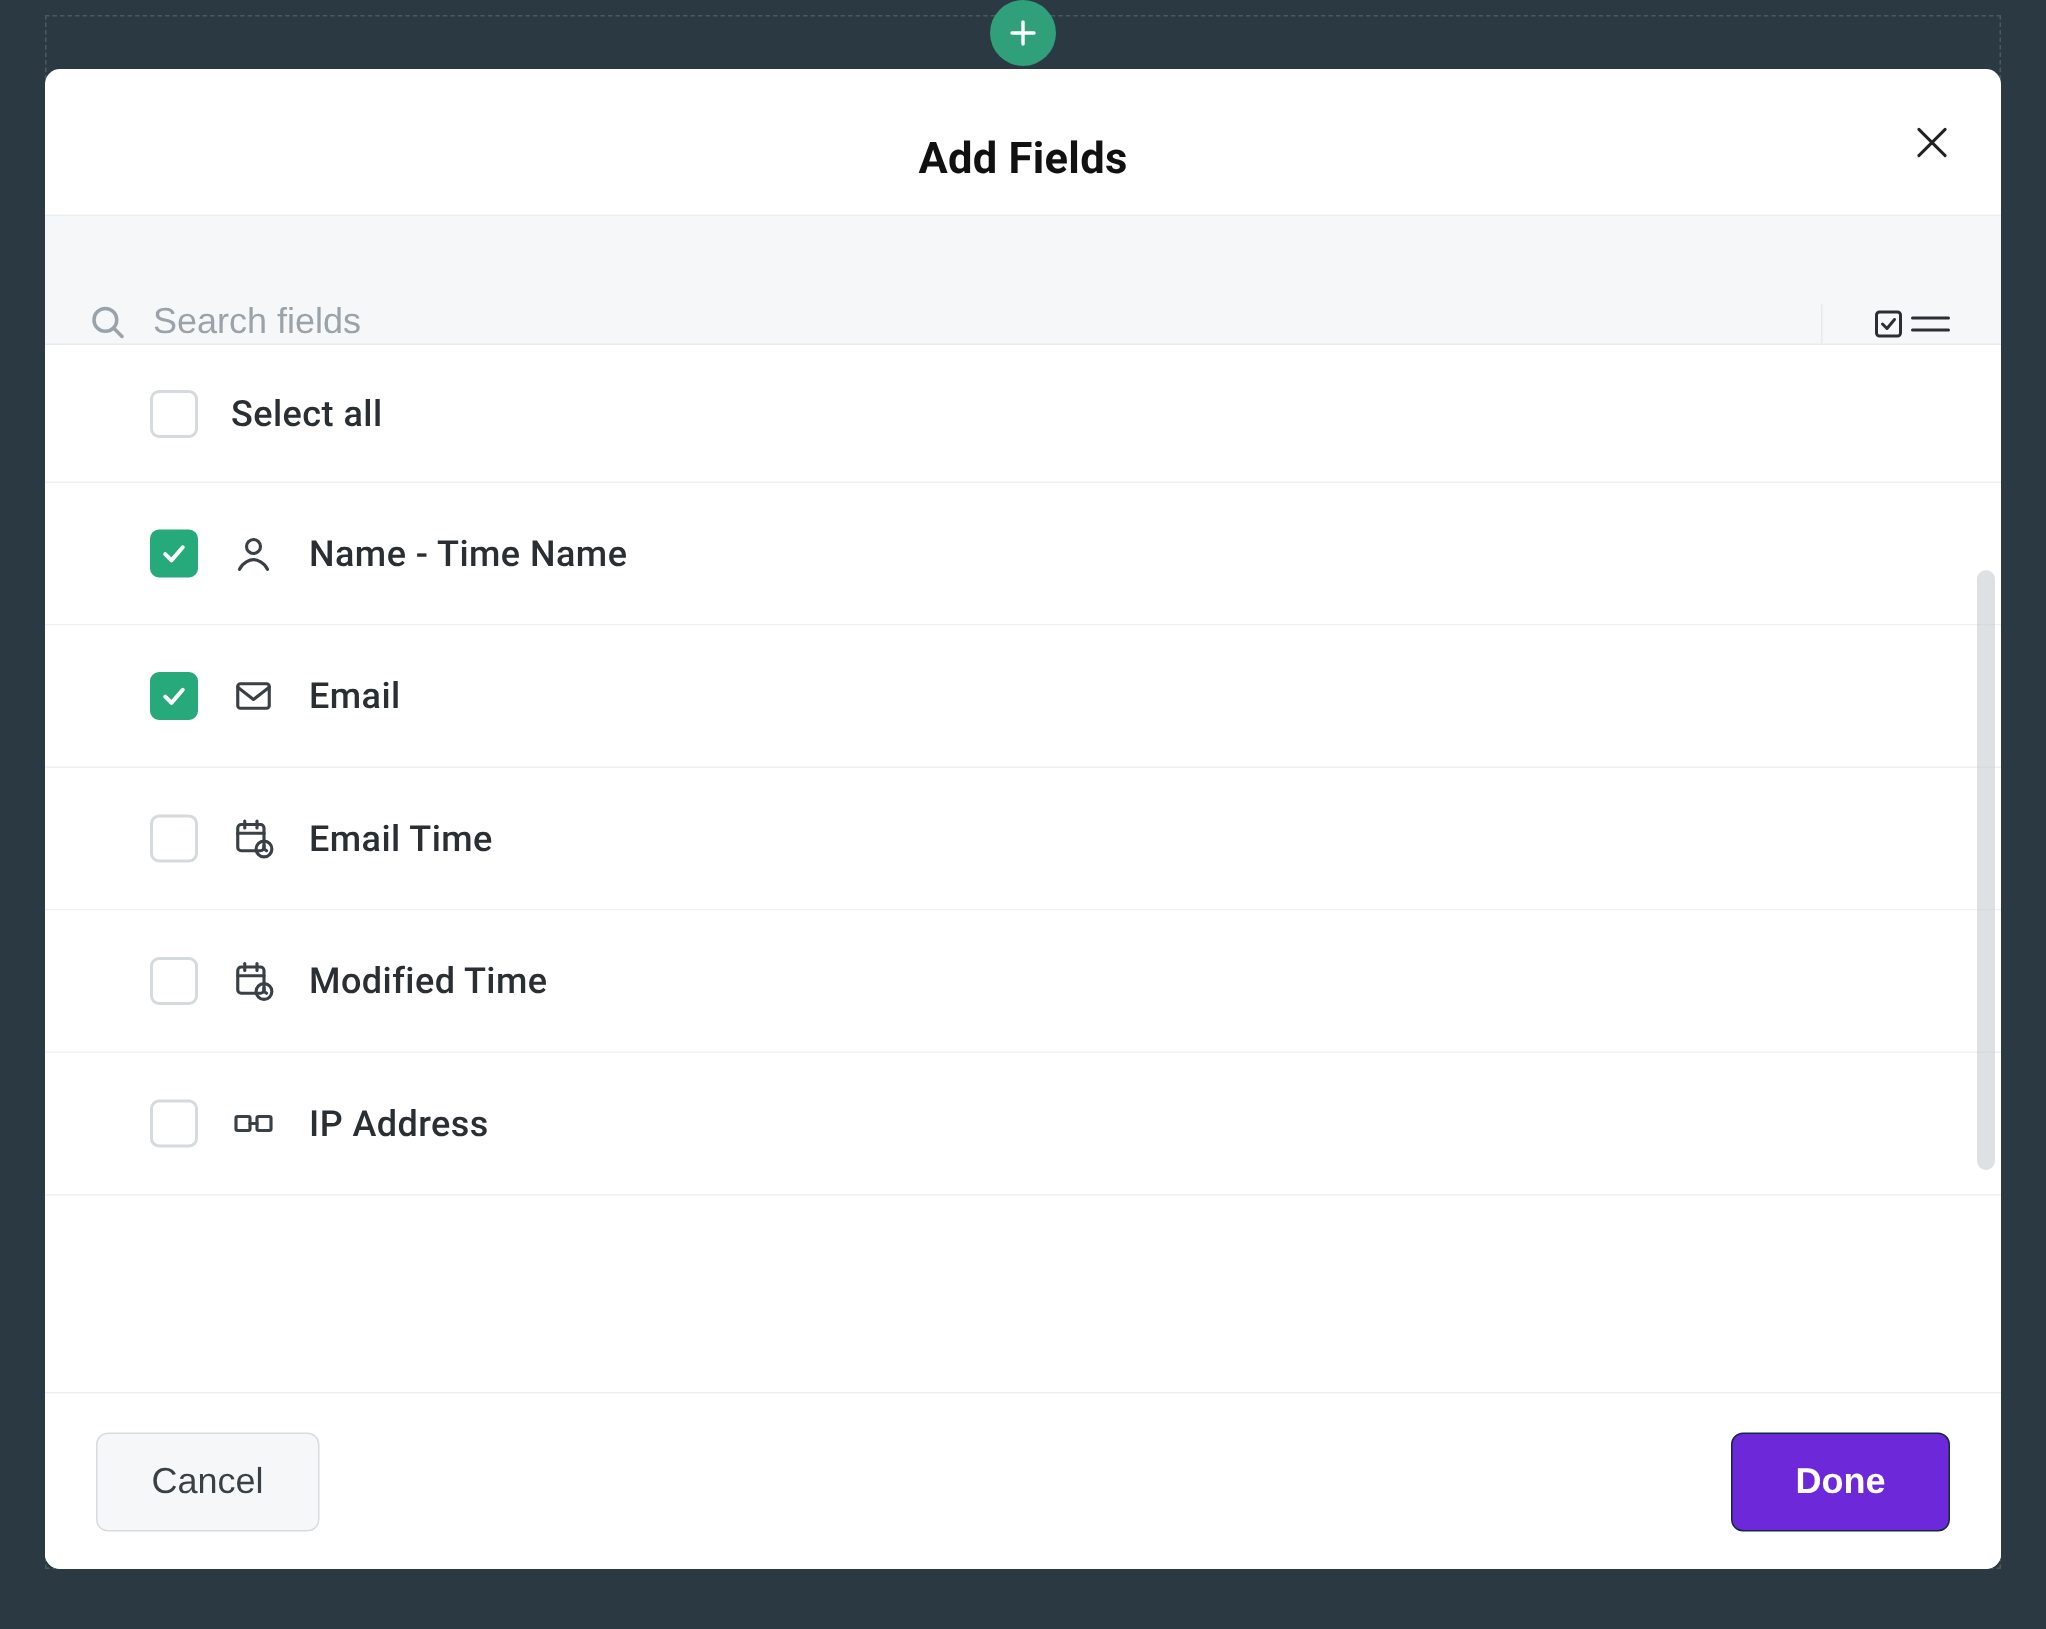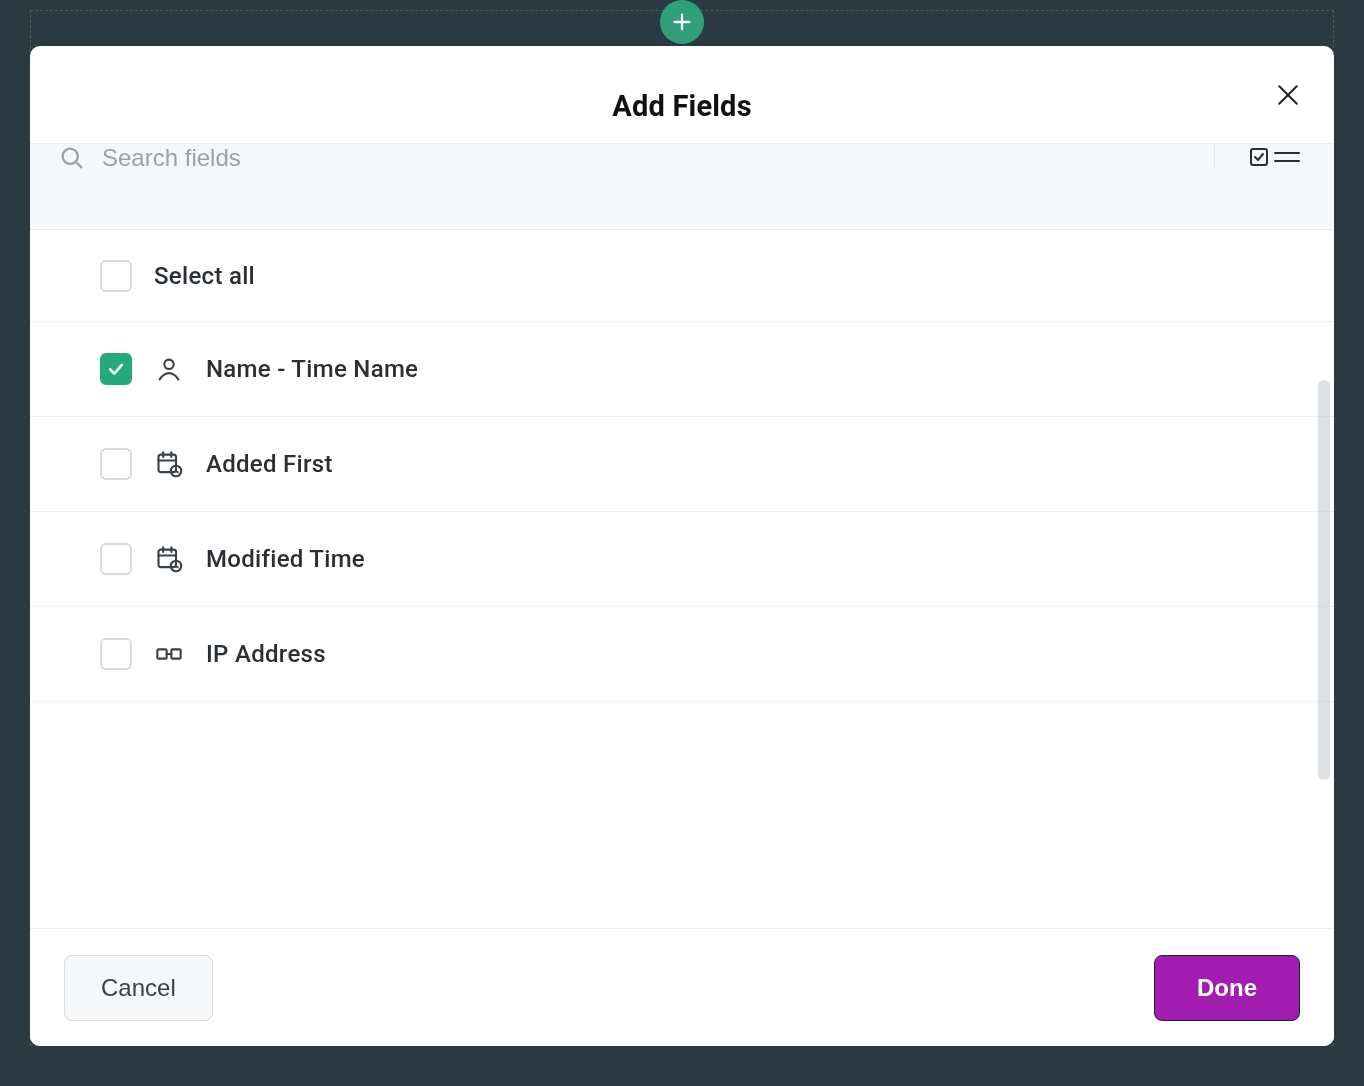--- a/index.html
+++ b/index.html
@@ -79,21 +79,21 @@
       background: transparent;
       border: none;
     }
 
     
     .search-row {
       height: 86px;
       background: #f6f7f9;
       border-bottom: 1px solid #e7e9ec;
       display: flex;
-      align-items: flex-start;
+      align-items: flex-end;
     }
     .search-wrap {
       flex: 1;
       display: flex;
       align-items: center;
       padding: 0 28px;
       gap: 16px;
     }
     .search-input {
       flex: 1;
@@ -198,21 +198,21 @@
       border-radius: 8px;
       padding: 18px 36px;
       cursor: pointer;
     }
     .btn-secondary {
       background: #f6f7f9;
       border: 1px solid #d8dcdf;
       color: #3a4146;
     }
     .btn-primary {
-      background: #a21caf;
+      background: #6d28d9;
       border: 1px solid #132a3e;
       color: #fff;
       font-weight: 600;
       padding: 18px 42px;
     }
   </style>
 </head>
 <body>
 
 <div class="bg-dashed"></div>
@@ -270,32 +270,46 @@
             </span>
             <span class="row-icon">
               <svg width="28" height="28" viewBox="0 0 24 24" fill="none" stroke="#3a4146" stroke-width="1.8" stroke-linecap="round" stroke-linejoin="round">
                 <circle cx="12" cy="8" r="4"></circle>
                 <path d="M4 21c1.8-4 6-5.5 8-5.5s6.2 1.5 8 5.5"></path>
               </svg>
             </span>
             <span class="row-label">Name - Time Name</span>
           </div>
           <div class="row">
+            <span class="checkbox checked">
+              <svg width="20" height="20" viewBox="0 0 24 24" fill="none" stroke="#fff" stroke-width="3.2" stroke-linecap="round" stroke-linejoin="round">
+                <polyline points="5 12.5 10 17.5 19 7"></polyline>
+              </svg>
+            </span>
+            <span class="row-icon">
+              <svg width="28" height="28" viewBox="0 0 24 24" fill="none" stroke="#3a4146" stroke-width="1.8" stroke-linecap="round" stroke-linejoin="round">
+                <rect x="3" y="5" width="18" height="14" rx="1.5"></rect>
+                <path d="M3 7l9 7 9-7"></path>
+              </svg>
+            </span>
+            <span class="row-label">Email</span>
+          </div>
+          <div class="row">
             <span class="checkbox"></span>
             <span class="row-icon">
               <svg width="28" height="28" viewBox="0 0 24 24" fill="none" stroke="#3a4146" stroke-width="1.8" stroke-linecap="round" stroke-linejoin="round">
                 <rect x="3" y="4" width="15" height="15" rx="2"></rect>
                 <line x1="3" y1="9" x2="18" y2="9"></line>
                 <line x1="7" y1="2" x2="7" y2="6"></line>
                 <line x1="14" y1="2" x2="14" y2="6"></line>
                 <circle cx="18" cy="18" r="4.5"></circle>
                 <path d="M18 16v2l1.5 1"></path>
               </svg>
             </span>
-            <span class="row-label">Added First</span>
+            <span class="row-label">Email Time</span>
           </div>
           <div class="row">
             <span class="checkbox"></span>
             <span class="row-icon">
               <svg width="28" height="28" viewBox="0 0 24 24" fill="none" stroke="#3a4146" stroke-width="1.8" stroke-linecap="round" stroke-linejoin="round">
                 <rect x="3" y="4" width="15" height="15" rx="2"></rect>
                 <line x1="3" y1="9" x2="18" y2="9"></line>
                 <line x1="7" y1="2" x2="7" y2="6"></line>
                 <line x1="14" y1="2" x2="14" y2="6"></line>
                 <circle cx="18" cy="18" r="4.5"></circle>

